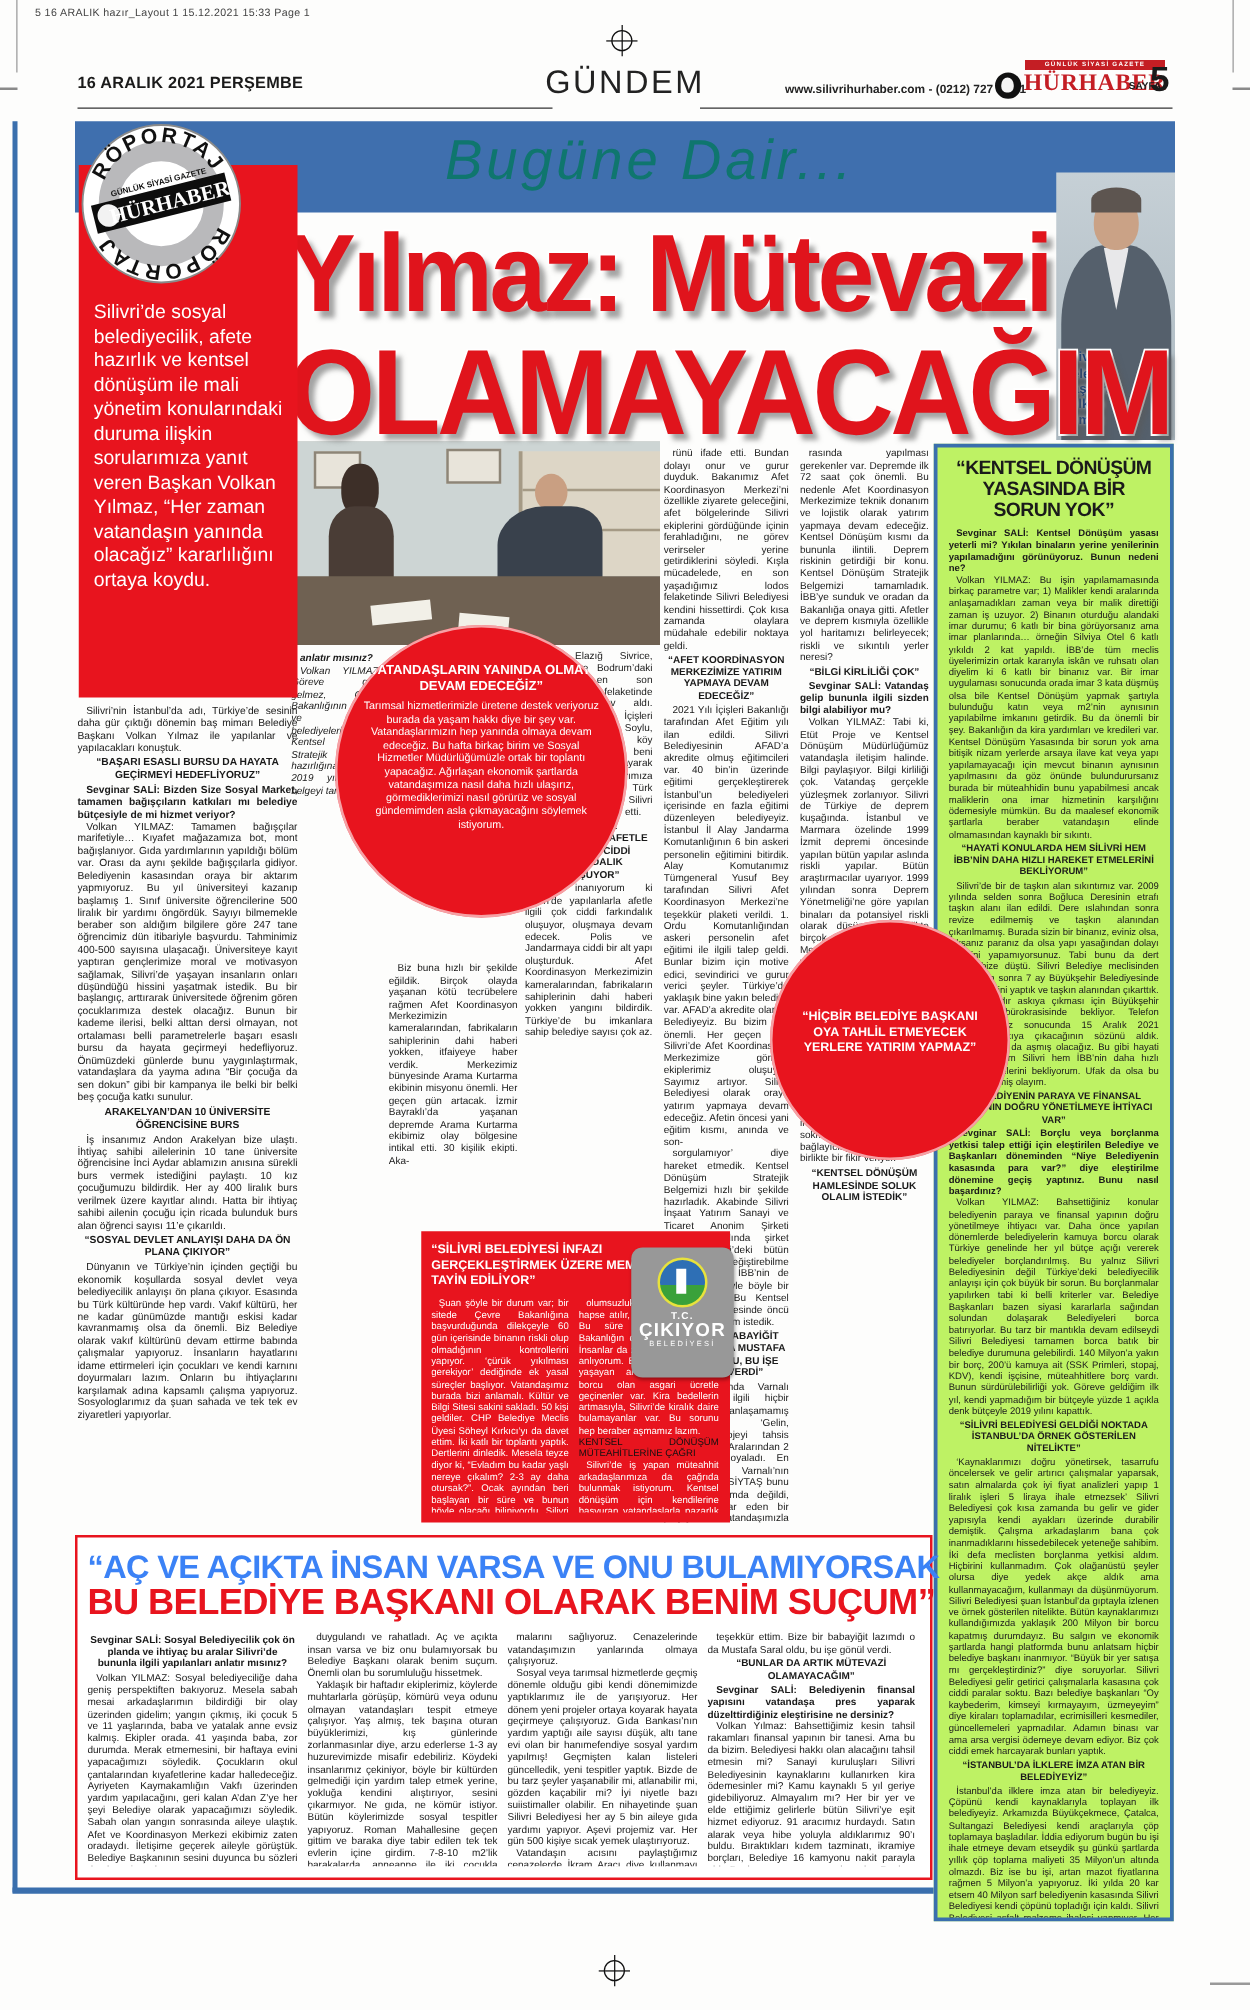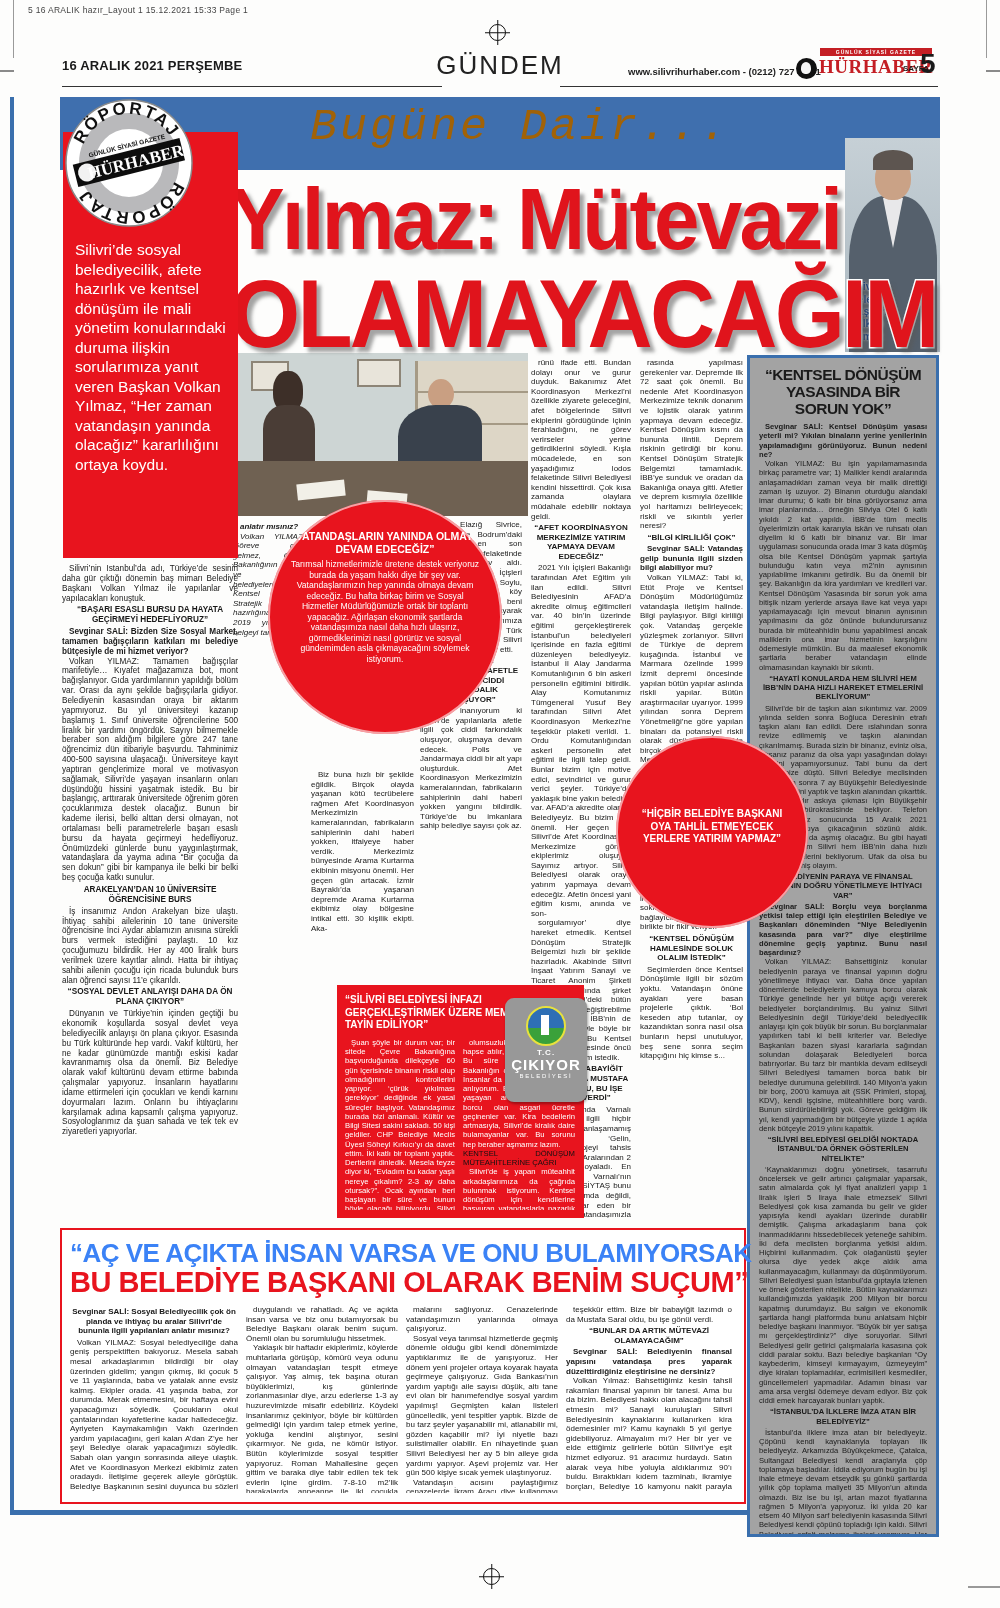--- a/index.html
+++ b/index.html
@@ -21,22 +21,22 @@
   .rule{height:1px;background:#333;}
   .brandwrap{left:796px;top:48px;width:142px;height:32px;}
   .brandcircle{left:0;top:10px;width:21px;height:21px;background:#111;border-radius:50%;}
   .brandcircle:after{content:"";position:absolute;left:5px;top:4px;width:10px;height:12px;background:#f5f5f5;border-radius:50% 50% 40% 40%;}
   .brandstrip{left:24px;top:0;width:112px;height:8px;background:#c41e24;color:#fff;font-size:5px;text-align:center;line-height:8px;letter-spacing:1px;font-weight:bold;}
   .brandtext{left:23px;top:8px;font-family:"Liberation Serif",serif;font-weight:bold;font-size:19px;color:#c41e24;letter-spacing:.5px;}
   .sayfa{left:903px;top:64px;font-size:8px;font-weight:bold;}
   .pagenum{left:920px;top:48px;font-size:28px;font-weight:bold;}
   
   .band{left:60px;top:97px;width:880px;height:73px;background:#3f6fae;}
-  .script{left:240px;top:102px;width:560px;text-align:center;color:#a16207;
-          font-family:Liberation Mono, monospace;font-style:italic;font-size:45px;letter-spacing:3px;}
+  .script{left:240px;top:102px;width:560px;text-align:center;color:#0f766e;
+          font-family:Liberation Sans, sans-serif;font-style:italic;font-size:45px;letter-spacing:3px;}
   .frameL{left:10px;top:97px;width:4px;height:1417px;background:#3a6fad;}
   .frameB{left:10px;top:1510px;width:737px;height:5px;background:#3a6fad;}
   
   .badge{left:64px;top:98px;width:130px;height:130px;z-index:8;}
   
   .introbox{left:63px;top:132px;width:175px;height:426px;background:#e8141e;z-index:4;}
   .introtext{left:75px;top:240px;width:152px;color:#fff;font-size:15.5px;line-height:1.26;z-index:5;}
   
   .hl{font-weight:bold;color:#e0141c;letter-spacing:-3px;transform:scaleX(.93);transform-origin:left top;
       -webkit-text-stroke:3px #fff;paint-order:stroke fill;text-shadow:5px 5px 4px rgba(90,90,90,.55);white-space:nowrap;z-index:3;}
@@ -90,21 +90,21 @@
   .lg-emblem{margin:8px auto 2px;width:36px;height:36px;border-radius:50%;background:linear-gradient(180deg,#2e6fb5 55%,#3aa13a 55%);position:relative;border:2px solid #e8e23c;}
   .lg-emblem:after{content:"";position:absolute;left:13px;top:7px;width:8px;height:20px;background:#fff;}
   .lg-tc{font-size:8px;font-weight:bold;letter-spacing:1px;}
   .lg-name{font-size:15px;font-weight:bold;letter-spacing:1px;line-height:1.05;}
   .lg-sub{font-size:6px;letter-spacing:1.8px;}
   
   .bottombox{left:60px;top:1228px;width:682px;height:272px;border:2px solid #e8141e;background:#fff;z-index:2;}
   .bh-black{left:70px;top:1238px;width:662px;text-align:center;font-size:26px;font-weight:bold;color:#3b82f6;letter-spacing:-.5px;z-index:3;white-space:nowrap;}
   .bh-red{left:70px;top:1266px;width:662px;text-align:center;font-size:29px;font-weight:bold;color:#e8141e;letter-spacing:-.5px;z-index:3;white-space:nowrap;}
   
-  .pinkbox{left:747px;top:355px;width:192px;height:1182px;background:#a3a3a3;border:3px solid #3a6fad;box-sizing:border-box;z-index:1;overflow:hidden;padding:8px 9px;}
+  .pinkbox{left:747px;top:355px;width:192px;height:1182px;background:#bef264;border:3px solid #3a6fad;box-sizing:border-box;z-index:1;overflow:hidden;padding:8px 9px;}
   .pink-title{font-size:15.5px;font-weight:bold;text-align:center;line-height:1.1;letter-spacing:-.5px;margin-bottom:5px;}
   .pinkitems{font-size:7.6px;line-height:1.22;text-align:justify;}
   .pinkitems .para{text-indent:6px;}
   .pinkitems .sh{font-weight:bold;text-align:center;text-indent:0;margin:2px 0;}
   .pinkitems .qq{font-weight:bold;text-indent:6px;}
 </style>
 </head>
 <body>
 
 <div class="abs slug">5 16 ARALIK hazır_Layout 1  15.12.2021  15:33  Page 1</div>
@@ -220,21 +220,20 @@
     <div class="para">Bu kapsamda Varnalı Konutlarının ilgili hiçbir müteahhitle anlaşamamış vatandaşımıza ‘Gelin, dediğiniz projeyi tahsis edelim’ dedik. Aralarından 2 kişiyi seçip oyaladı. En nihayetinde Varnalı’nın temelini attık. SİYTAŞ bunu yapacak durumda değildi, esasında zarar eden bir projeydi. Vatandaşımızla anlaştığımızda demir 4 bin lira, çimento 200 liraydı. Şuan çok daha yukarılarda. Öncelikle şeffaf bir şekilde (şu kişinin kokusu oldu; şu kişi ve bu şirket kazandı dendi…) site mantığı ile konuşalım dedik, müteahhit firmalara projemizi anlattık.</div>
   </div>
 <div class="abs ncol" style="left:640px;top:358px;width:103px;height:860px;">
     <div class="para">rasında yapılması gerekenler var. Depremde ilk 72 saat çok önemli. Bu nedenle Afet Koordinasyon Merkezimize teknik donanım ve lojistik olarak yatırım yapmaya devam edeceğiz. Kentsel Dönüşüm kısmı da bununla ilintili. Deprem riskinin getirdiği bir konu. Kentsel Dönüşüm Stratejik Belgemizi tamamladık. İBB’ye sunduk ve oradan da Bakanlığa onaya gitti. Afetler ve deprem kısmıyla özellikle yol haritamızı belirleyecek; riskli ve sıkıntılı yerler neresi?</div>
     <div class="sh">“BİLGİ KİRLİLİĞİ ÇOK”</div>
     <div class="qq">Sevginar SALİ: Vatandaş gelip bununla ilgili sizden bilgi alabiliyor mu?</div>
     <div class="para">Volkan YILMAZ: Tabi ki, Etüt Proje ve Kentsel Dönüşüm Müdürlüğümüz vatandaşla iletişim halinde. Bilgi paylaşıyor. Bilgi kirliliği çok. Vatandaş gerçekle yüzleşmek zorlanıyor. Silivri de Türkiye de deprem kuşağında. İstanbul ve Marmara özelinde 1999 İzmit depremi öncesinde yapılan bütün yapılar aslında riskli yapılar. Bütün araştırmacılar uyarıyor. 1999 yılından sonra Deprem Yönetmeliği’ne göre yapılan binaları da potansiyel riskli olarak düşünmekle birlikte birçok parametre var. Mesela zemin etüdü yapılmadan sıralı yapılan bina da riskli sayılıyor.</div>
     <div class="sh">“SİLİVRİ BU KONUDA ÇOK İÇ AÇICI DURUMDA DEĞİL”</div>
     <div class="para">Silivri bu konuda çok iç açıcı durumda değil. Bina stokumuz maalesef eski. İBB, üç ilçeyi pilot seçti; Fatih, Avcılar ve Silivri. Gözlemsel bir denetim yaptılar. Bazı apartman sakinleri evlerine, incelemeye gelen ekipleri sokmadılar. Raporların bağlayıcılığı olmamakla birlikte bir fikir veriyor.</div>
     <div class="sh">“KENTSEL DÖNÜŞÜM HAMLESİNDE SOLUK OLALIM İSTEDİK”</div>
-    <div class="para">Seçimlerden önce Kentsel Dönüşümle ilgili bir sözüm yoktu. Vatandaşın önüne ayakları yere basan projelerle çıktık. ‘Bol keseden atıp tutanlar, oy kazandıktan sonra nasıl olsa bunların hepsi unutuluyor, beş sene sonra seçim kitapçığını hiç kimse s...</div>
   </div>
 
 <div class="abs rcircle circle1">
   <div class="rc-inner">
     <div class="rc-title">“VATANDAŞLARIN YANINDA OLMAYA DEVAM EDECEĞİZ”</div>
     <div class="rc-body">Tarımsal hizmetlerimizle üretene destek veriyoruz burada da yaşam hakkı diye bir şey var. Vatandaşlarımızın hep yanında olmaya devam edeceğiz. Bu hafta birkaç birim ve Sosyal Hizmetler Müdürlüğümüzle ortak bir toplantı yapacağız. Ağırlaşan ekonomik şartlarda vatandaşımıza nasıl daha hızlı ulaşırız, görmediklerimizi nasıl görürüz ve sosyal gündemimden asla çıkmayacağını söylemek istiyorum.</div>
   </div>
 </div>
 <div class="abs rcircle circle2">
   <div class="rc-inner">

